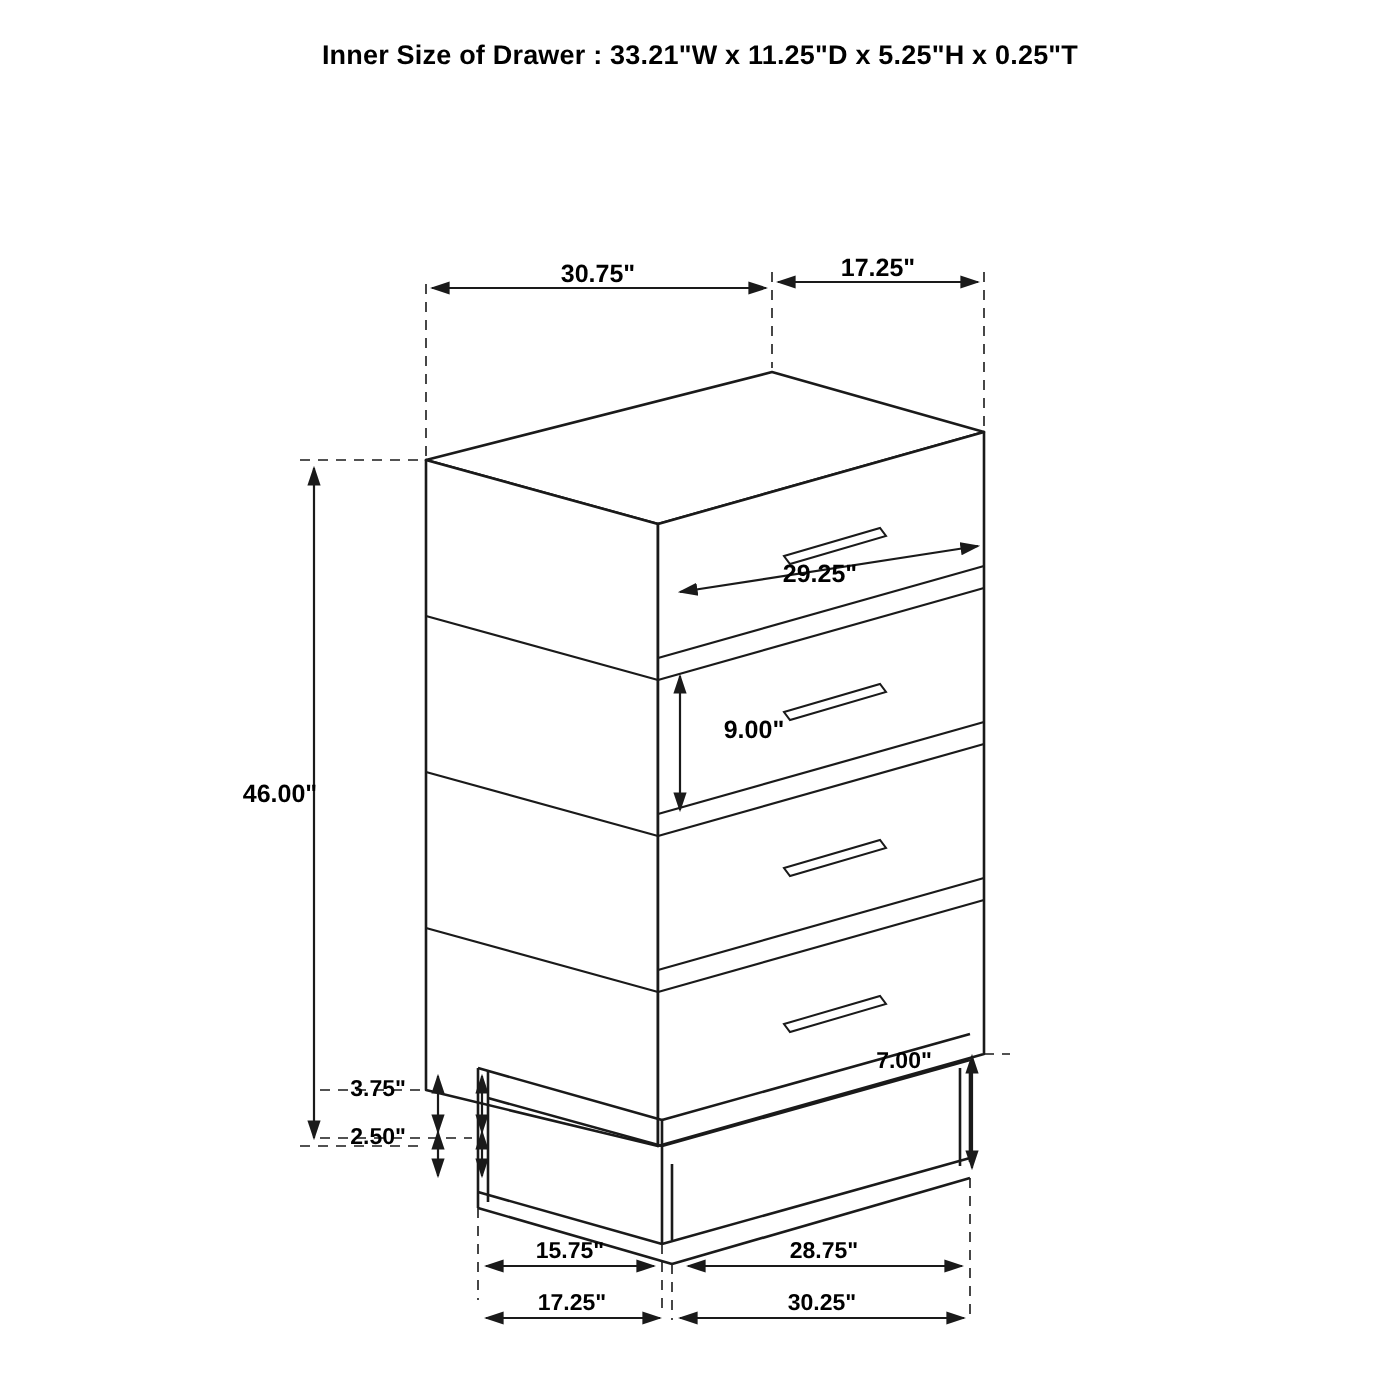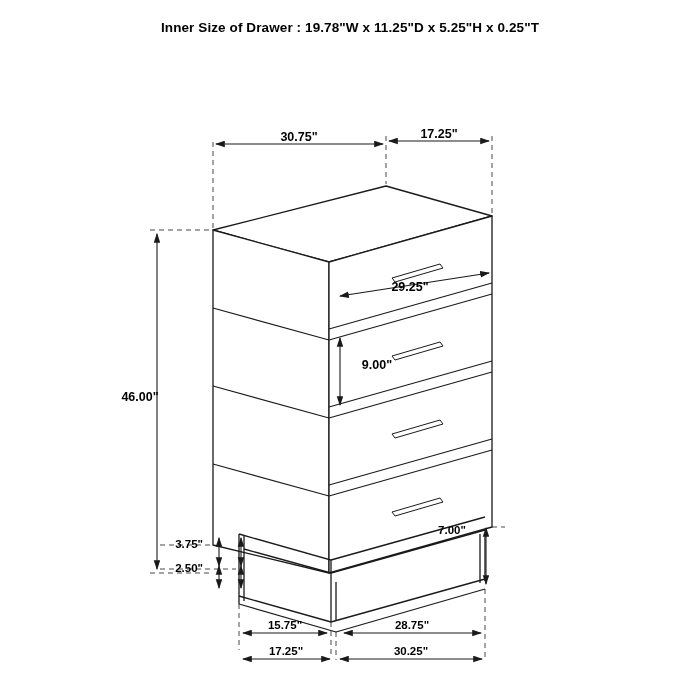--- a/index.html
+++ b/index.html
@@ -48,21 +48,21 @@
     font-size: 11.5px;
     font-weight: bold;
     fill: #000000;
   }
 </style>
 </head>
 <body>
 
 <div id="page">
 
-  <div id="title">Inner Size of Drawer : 19.78"W x 11.25"D x 5.25"H x 0.25"T</div>
+  <div id="title">Inner Size of Drawer : 33.21"W x 11.25"D x 5.25"H x 0.25"T</div>
 
   <svg id="drawing" viewBox="0 0 700 700">
     <defs>
       <marker id="ar" markerWidth="9" markerHeight="9" refX="8" refY="3" orient="auto" markerUnits="strokeWidth">
         <path d="M0,0 L9,3 L0,6 z" fill="#1a1a1a"></path>
       </marker>
       <marker id="arS" markerWidth="9" markerHeight="9" refX="1" refY="3" orient="auto" markerUnits="strokeWidth">
         <path d="M9,0 L0,3 L9,6 z" fill="#1a1a1a"></path>
       </marker>
     </defs>

